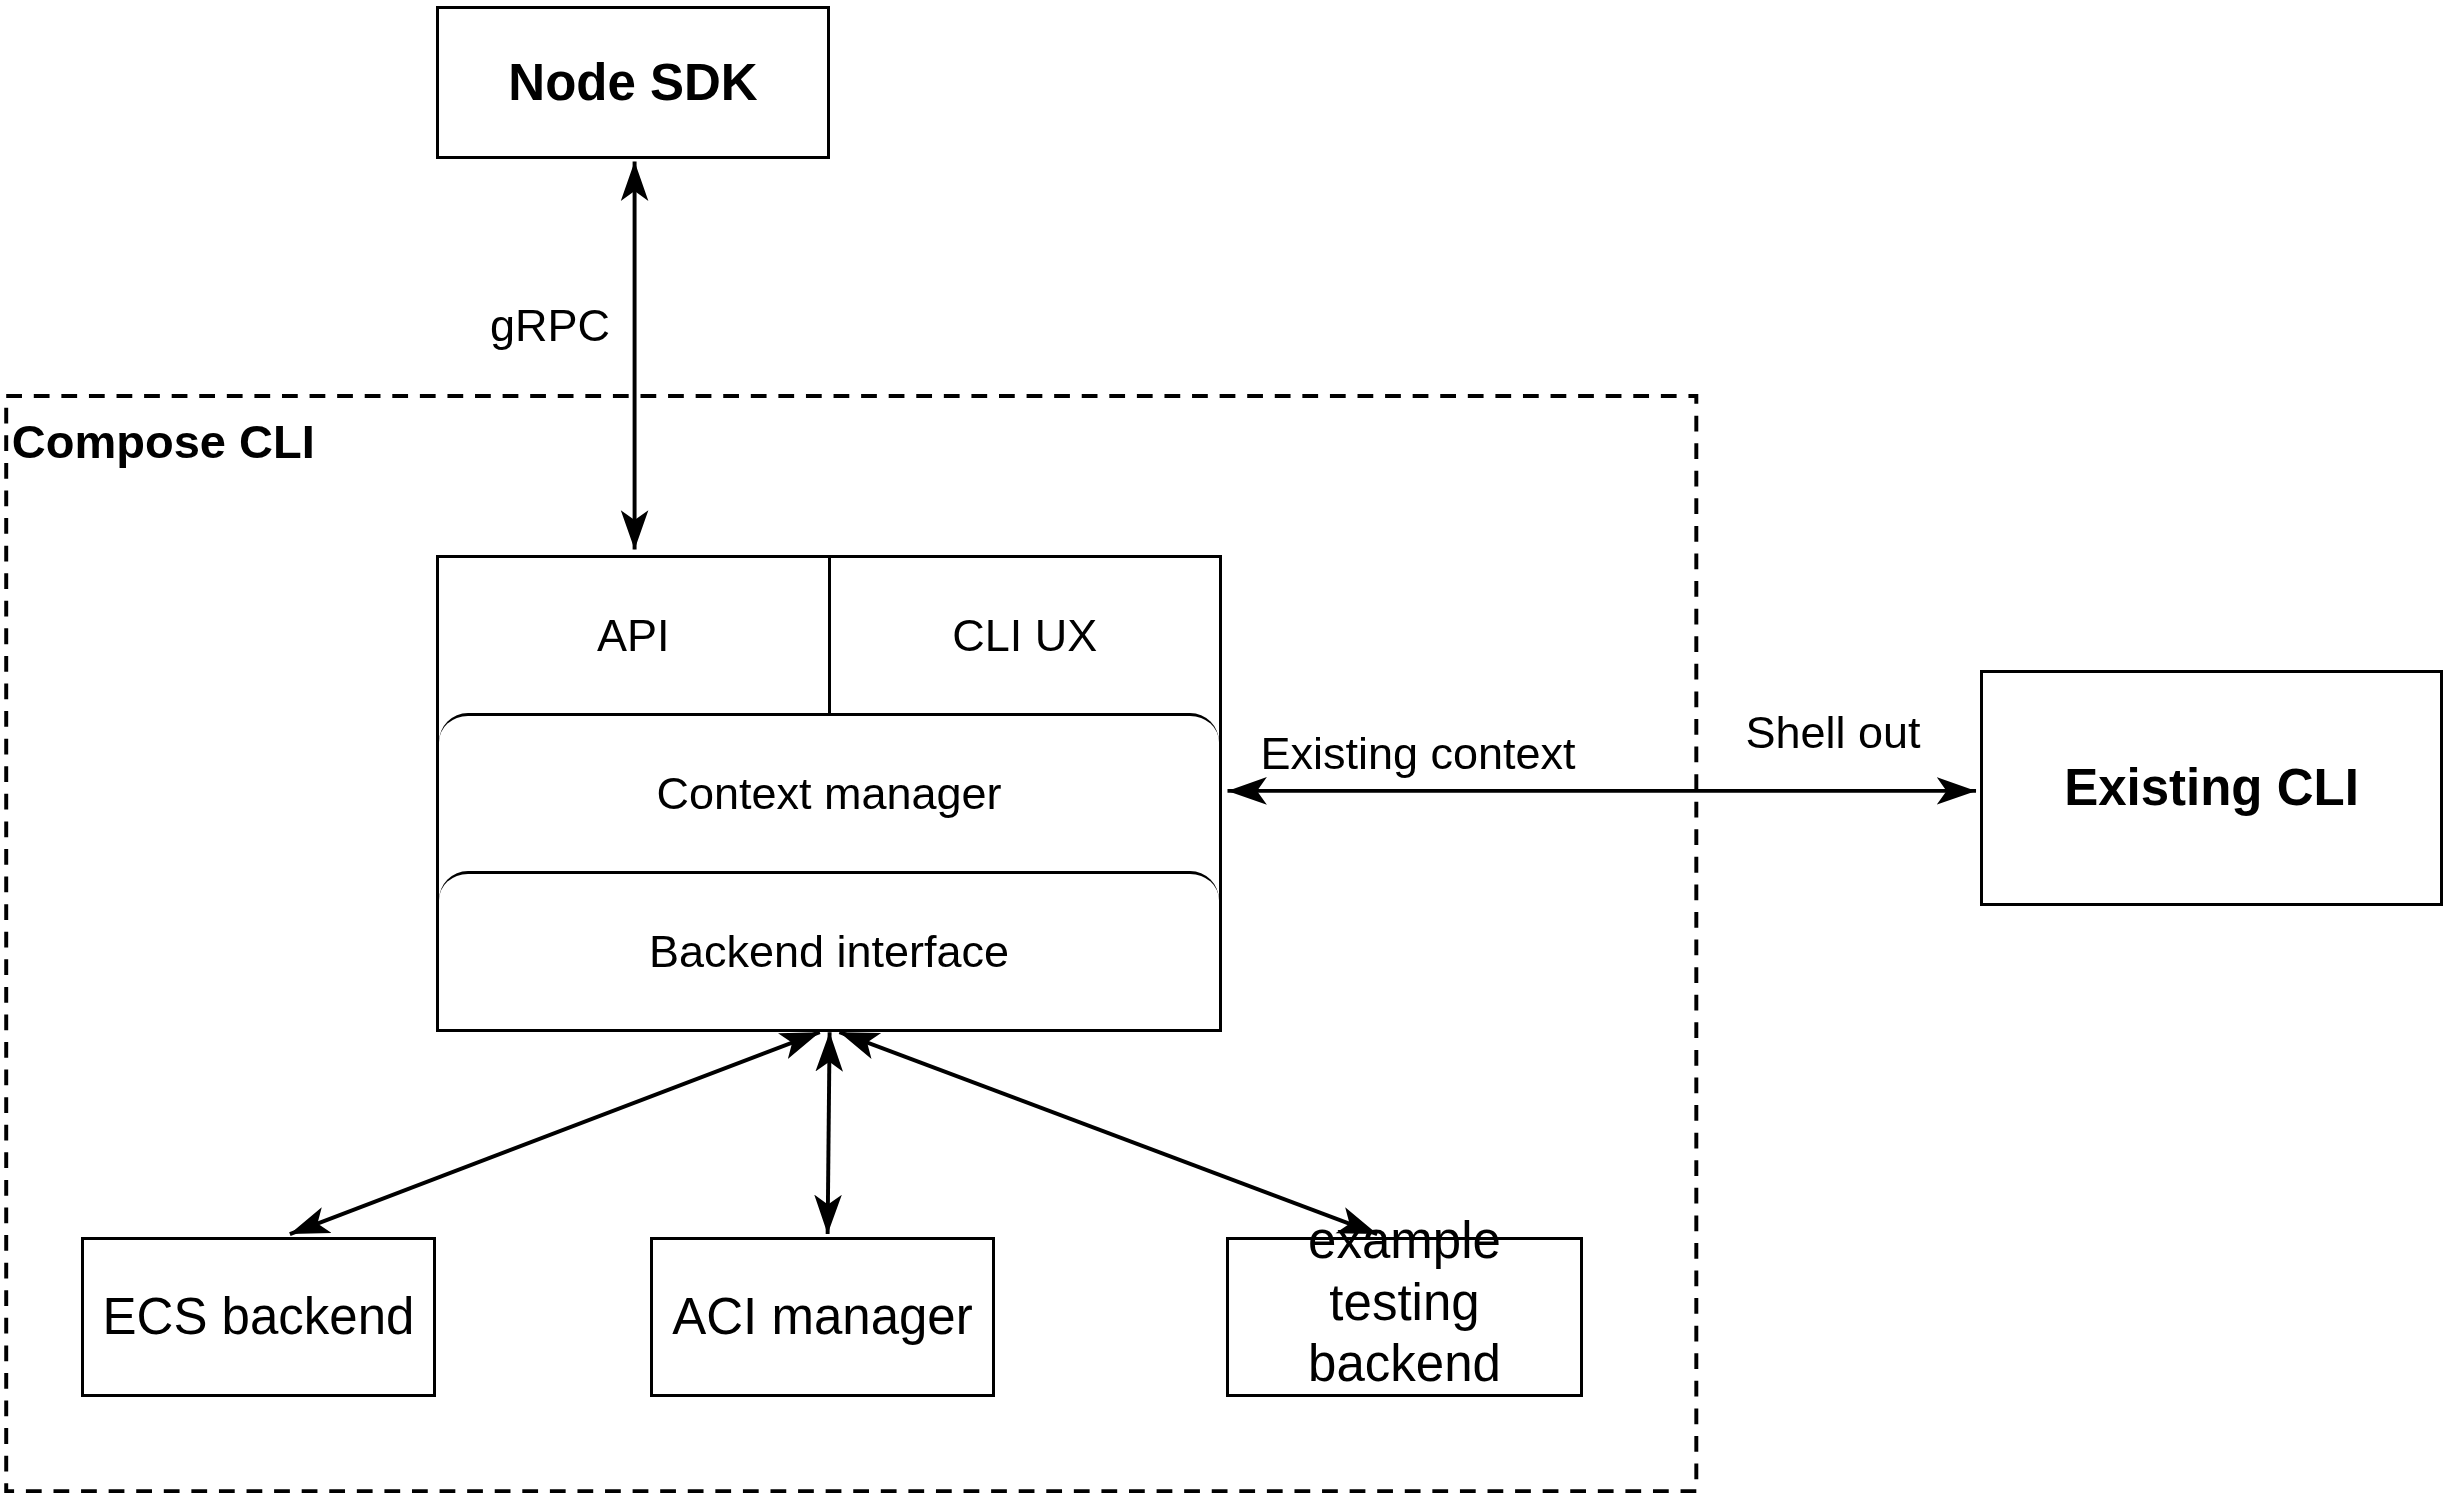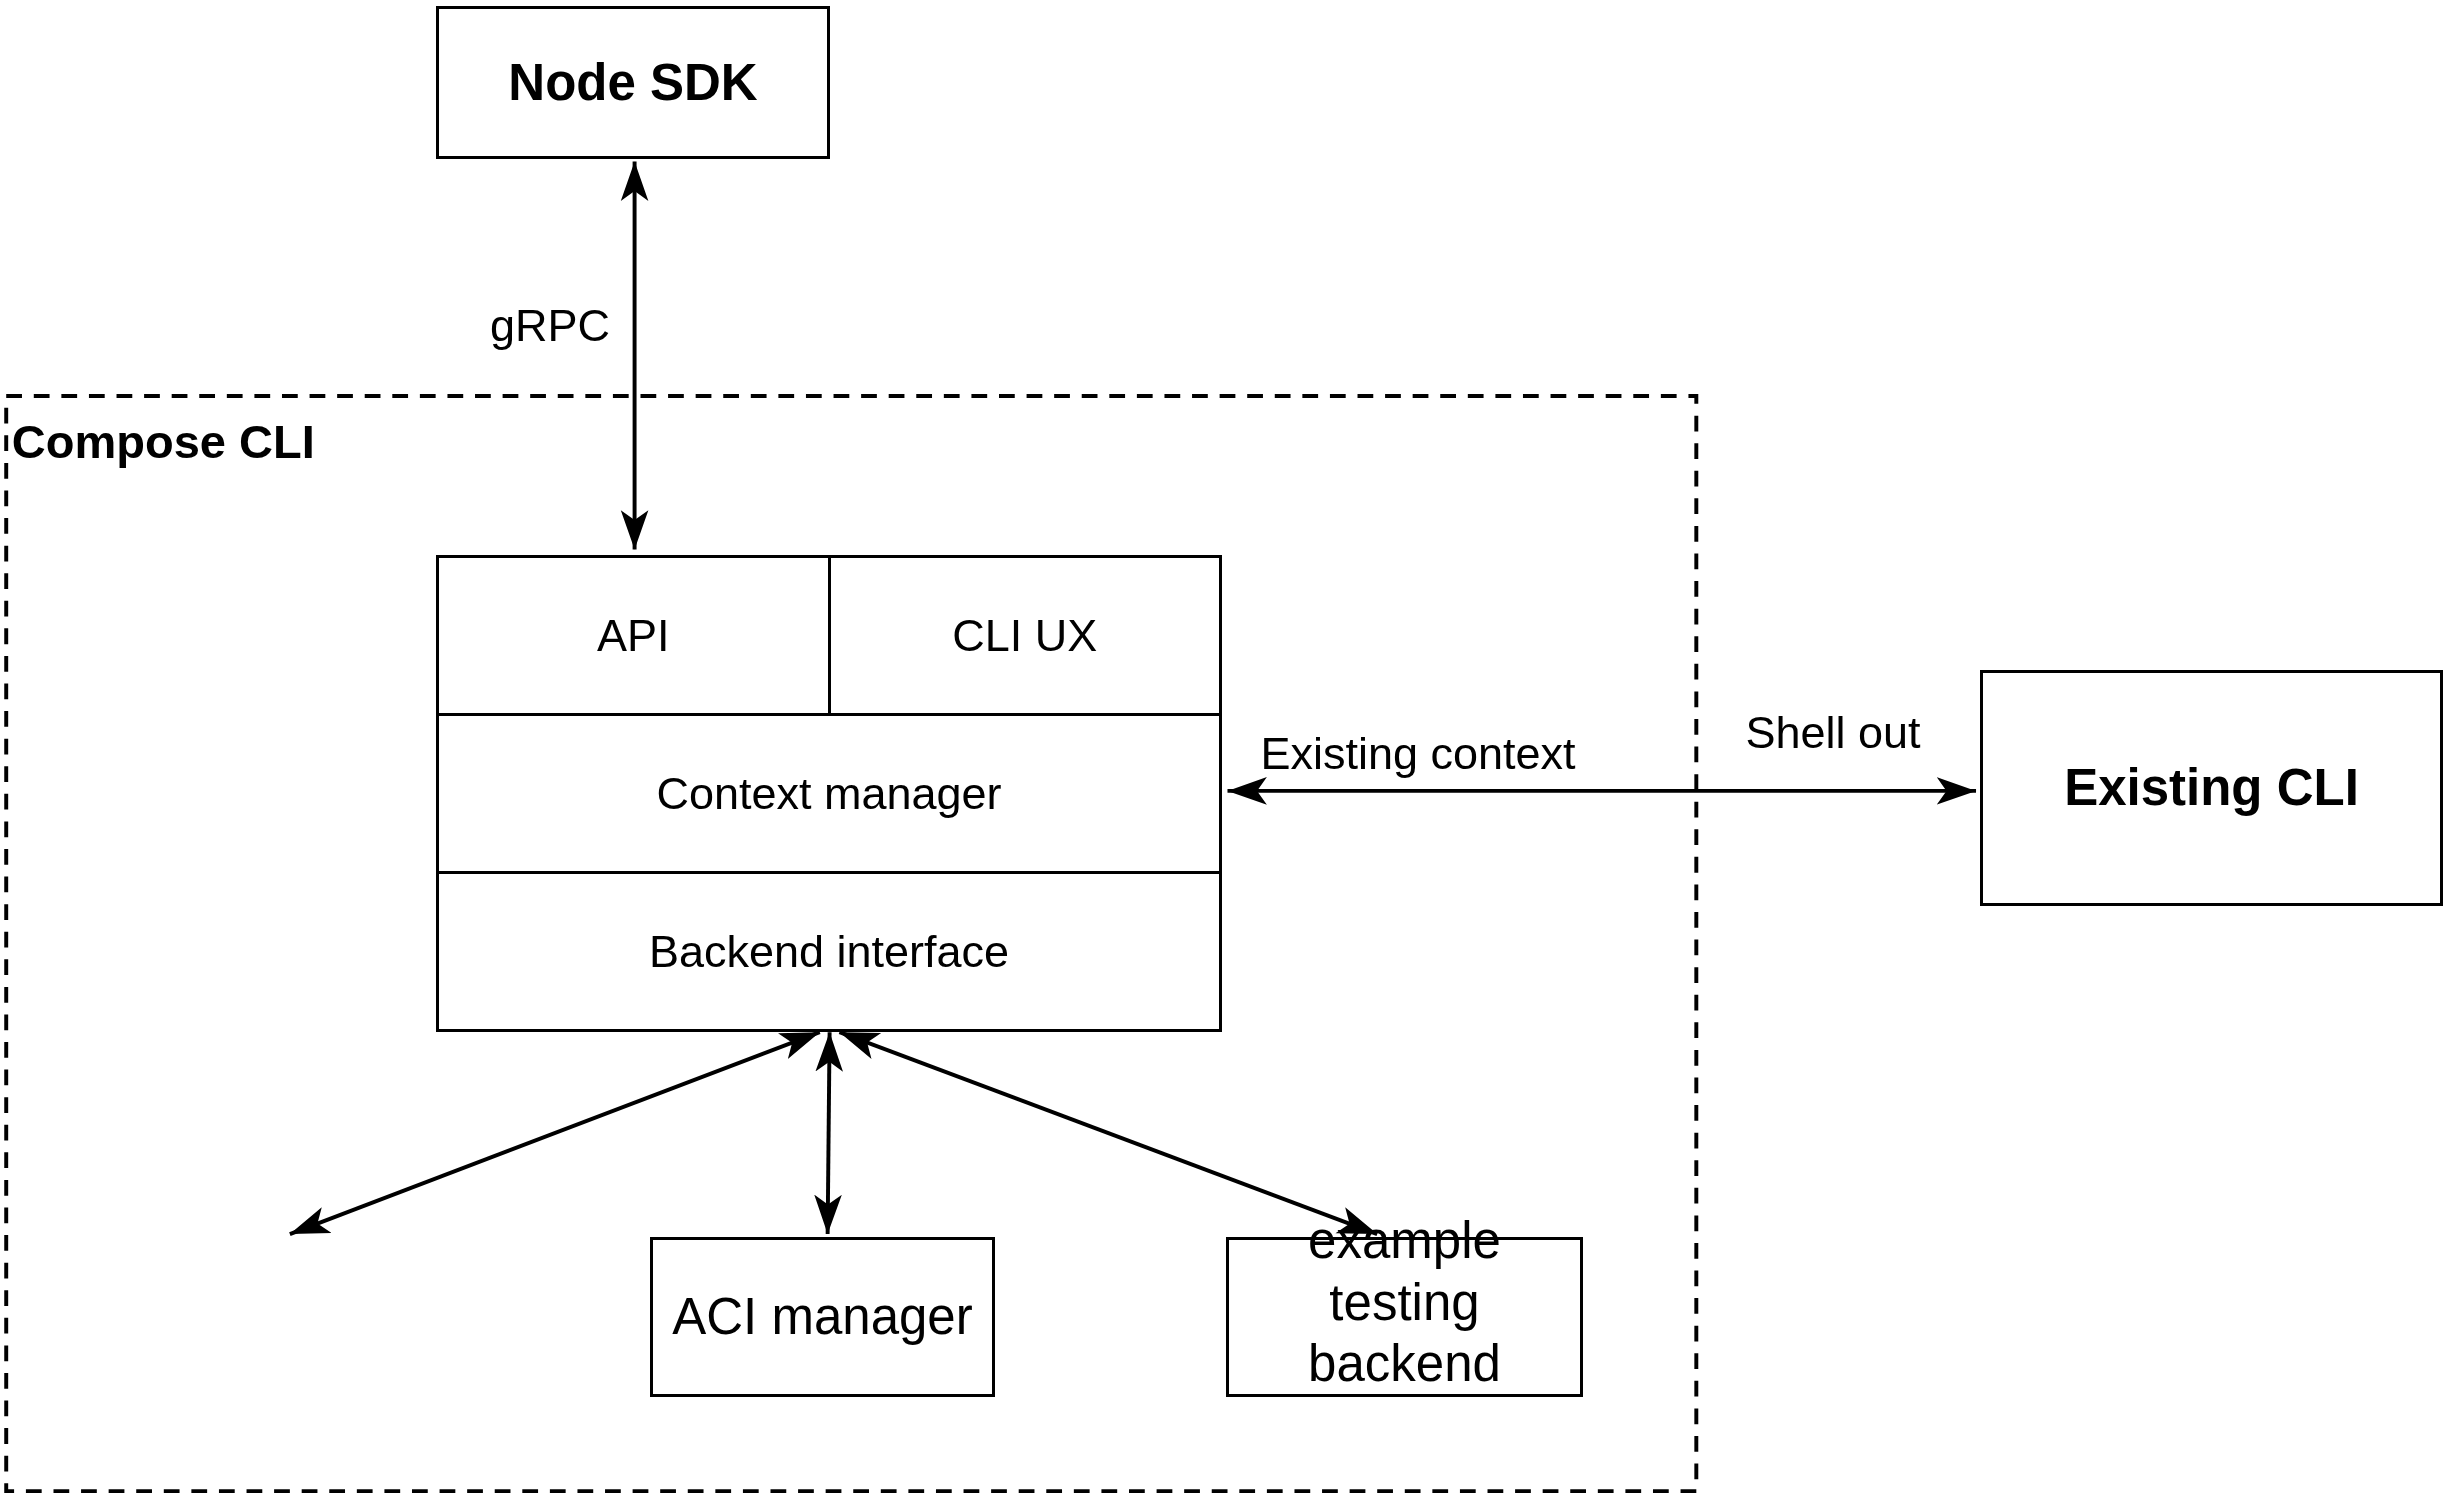--- a/index.html
+++ b/index.html
@@ -50,20 +50,21 @@
     border: 3.9px solid #000000;
     background: #ffffff;
     display: flex;
     flex-direction: column;
   }
   .stack-row {
     flex: 1 1 0;
     display: flex;
     align-items: stretch;
     font-size: 45px;
+    border-radius: 29px;
   }
   .stack-row + .stack-row { border-top: 3.9px solid #000000; }
   .stack-cell {
     flex: 1 1 0;
     display: flex;
     align-items: center;
     justify-content: center;
     text-align: center;
   }
   .cell-divider { border-right: 3.9px solid #000000; }
@@ -139,20 +140,23 @@
       <div class="stack-cell">
         <span>Backend interface</span>
       </div>
     </div>
   </div>
 
   <div class="node existing-cli bold">
     <span>Existing CLI</span>
   </div>
 
+  <div class="node ecs-backend">
+    <span>ECS backend</span>
+  </div>
   <div class="node aci-backend">
     <span>ACI manager</span>
   </div>
   <div class="node example-backend">
     <span>example testing backend</span>
   </div>
 
   <div class="edge-label grpc-label">gRPC</div>
   <div class="edge-label existing-context-label">Existing context</div>
   <div class="edge-label shell-out-label">Shell out</div>

